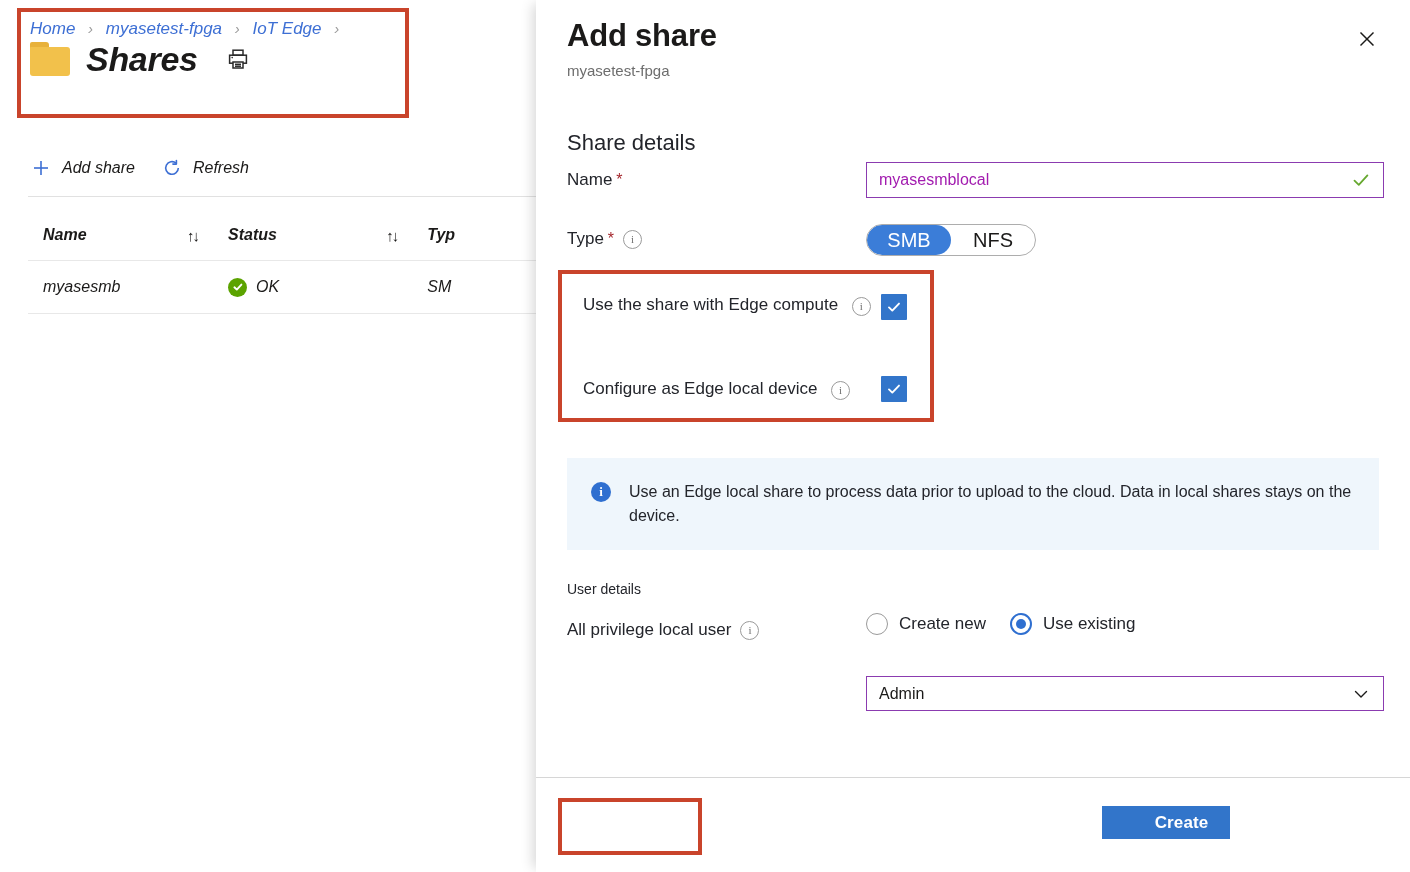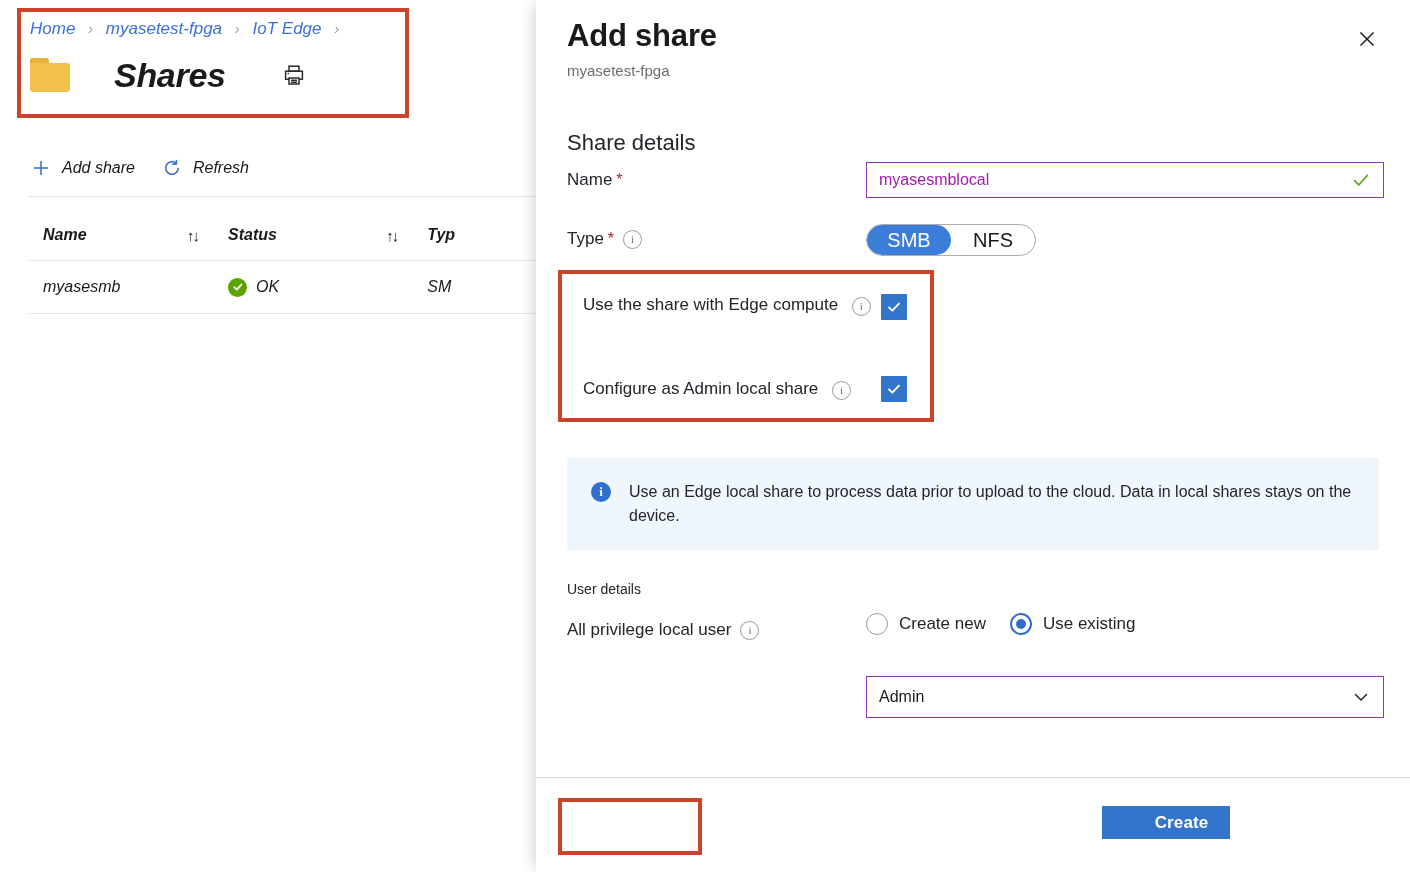--- a/index.html
+++ b/index.html
@@ -45,24 +45,23 @@
     cursor: pointer;
   }
   #breadcrumb .sep {
     color: #9b9b9b;
     padding: 0 8px;
     font-size: 15px;
   }
 
   #title-row {
     position: absolute;
-    left: 30px; top: 56px;
-    display: flex;
-    align-items: center;
-    gap: 28px;
+    left: 30px; top: 40px;
+    display: flex;
+    align-items: center;
   }
   .folder-icon {
     width: 40px; height: 34px;
     position: relative;
     margin-right: 16px;
     flex: none;
   }
   .folder-icon .tab {
     position: absolute;
     left: 0; top: 0;
@@ -404,21 +403,21 @@
     position: absolute;
     left: 4px; top: 4px;
     width: 10px; height: 10px;
     border-radius: 50%;
     background: #2f6fd0;
   }
 
   #user-select {
     position: absolute;
     left: 330px; top: 676px;
-    width: 518px; height: 42px;
+    width: 518px; height: 35px;
     border: 1.5px solid #8b3bb0;
     box-sizing: border-box;
     display: flex;
     align-items: center;
     padding: 0 12px;
     font-size: 16px;
     color: #1b1a19;
     background: #fff;
     cursor: pointer;
   }
@@ -575,21 +574,21 @@
         <span class="info-ico">i</span>
       </span>
       <span class="chk-box">
         <svg width="16" height="16" viewBox="0 0 16 16" fill="none" stroke="#fff" stroke-width="1.9" stroke-linecap="round" stroke-linejoin="round">
           <polyline points="3,8.4 6.3,11.6 13,4.6"></polyline>
         </svg>
       </span>
     </div>
     <div class="chk-row" id="chk-row-2">
       <span class="chk-text">
-        <span>Configure as Admin local share</span>
+        <span>Configure as Edge local device</span>
         <span class="info-ico">i</span>
       </span>
       <span class="chk-box">
         <svg width="16" height="16" viewBox="0 0 16 16" fill="none" stroke="#fff" stroke-width="1.9" stroke-linecap="round" stroke-linejoin="round">
           <polyline points="3,8.4 6.3,11.6 13,4.6"></polyline>
         </svg>
       </span>
     </div>
   </div>
 

